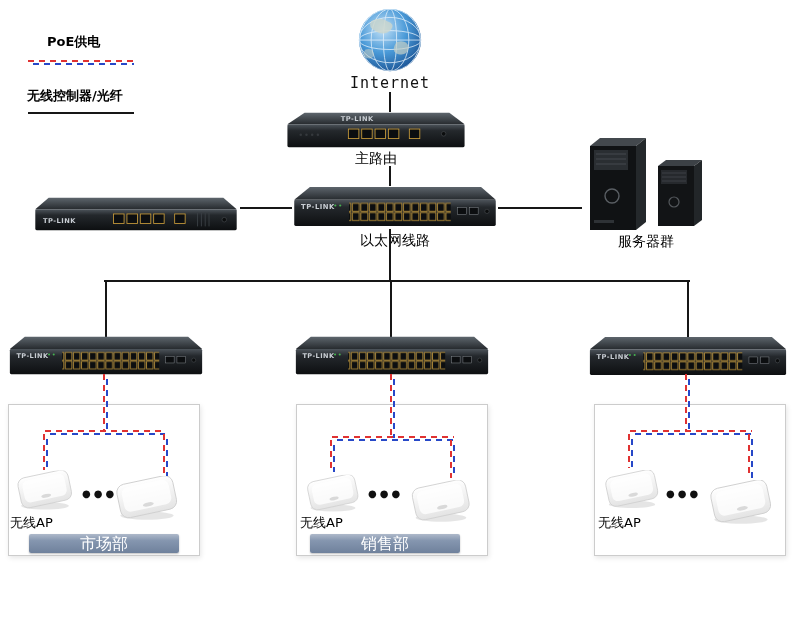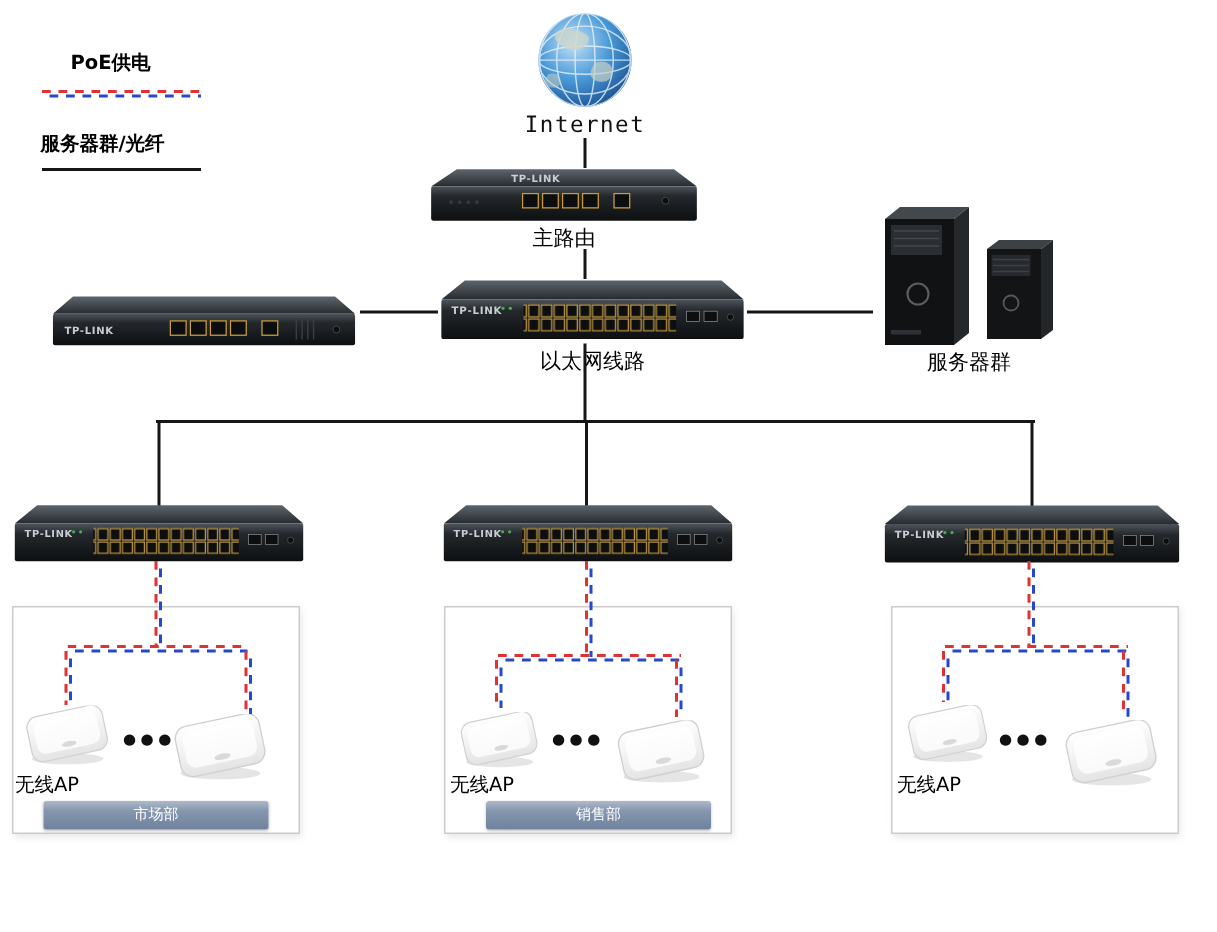--- a/index.html
+++ b/index.html
@@ -32,21 +32,21 @@
     background-image:
       linear-gradient(180deg,#e03232 0,#e03232 6px,rgba(0,0,0,0) 6px),
       linear-gradient(180deg,#2748c8 0,#2748c8 6px,rgba(0,0,0,0) 6px);
     background-size:2px 11px,2px 11px;
     background-position:0 0,3px 5px;
     background-repeat:repeat-y,repeat-y;}
 
   .zone-box{position:absolute;width:192px;height:152px;background:#fff;border:1px solid #cccccc;
     box-shadow:1px 2px 5px rgba(0,0,0,0.10);}
   .zone-bar{position:absolute;width:150px;height:19px;border-radius:2px;color:#fff;
-    font-size:10px;line-height:19px;text-align:center;
+    font-size:16px;line-height:19px;text-align:center;
     background:linear-gradient(180deg,#aeb9ca 0%,#8596af 35%,#6f819c 100%);
     box-shadow:0 1px 2px rgba(0,0,0,0.25);}
 
   .brand{font-family:"DejaVu Sans",sans-serif;font-size:7px;font-weight:bold;fill:#c9ced4;letter-spacing:.5px;}
 </style>
 </head>
 <body>
 
 <div id="canvas">
 
@@ -178,21 +178,21 @@
           <rect x="9" y="4" width="62" height="37" rx="9" fill="url(#apGrad)" stroke="#d0d0d0" stroke-width="1"></rect>
           <rect x="14" y="8" width="52" height="27" rx="7" fill="#ffffff" opacity="0.75"></rect>
           <ellipse cx="40" cy="31" rx="6" ry="2.2" fill="#d9d9d9"></ellipse>
         </g>
       </symbol>
     </defs>
   </svg>
 
   <div class="legend-label" style="left:47px;top:33px">PoE供电</div>
   <div class="poe-h" style="left:28px;top:60px;width:106px"></div>
-  <div class="legend-label" style="left:27px;top:87px">服务器群/光纤</div>
+  <div class="legend-label" style="left:27px;top:87px">无线控制器/光纤</div>
   <div class="eth-h" style="left:28px;top:112px;width:106px"></div>
 
   <div class="node" style="left:352px;top:8px;width:76px;height:66px">
     <svg viewBox="0 0 80 70">
         <use href="#sym-globe"></use>
       </svg>
   </div>
   <div class="mono-label" style="left:338px;top:74px;width:104px">Internet</div>
 
   <div class="eth-v" style="left:389px;top:92px;height:20px"></div>
@@ -280,21 +280,21 @@
         <use href="#sym-ap"></use>
       </svg>
   </div>
   <div class="ap-dots" style="left:368px;top:488px;width:26px">●●●</div>
   <div class="node" style="left:406px;top:480px;width:70px;height:44px">
     <svg viewBox="0 0 80 50">
         <use href="#sym-ap"></use>
       </svg>
   </div>
   <div class="ap-label" style="left:300px;top:514px">无线AP</div>
-  <div class="zone-bar" style="left:324px;top:534px">销售部</div>
+  <div class="zone-bar" style="left:310px;top:534px">销售部</div>
 
   <div class="zone-box" style="left:594px;top:404px"></div>
   <div class="poe-v" style="left:685px;top:374px;height:58px"></div>
   <div class="poe-h" style="left:630px;top:430px;width:122px"></div>
   <div class="poe-v" style="left:628px;top:434px;height:34px"></div>
   <div class="poe-v" style="left:748px;top:434px;height:44px"></div>
   <div class="node" style="left:600px;top:470px;width:64px;height:40px">
     <svg viewBox="0 0 80 50">
         <use href="#sym-ap"></use>
       </svg>

